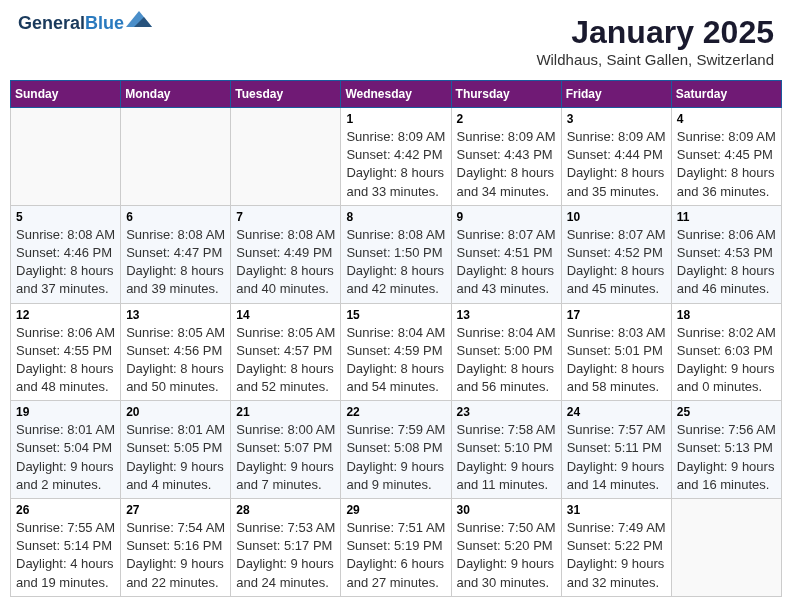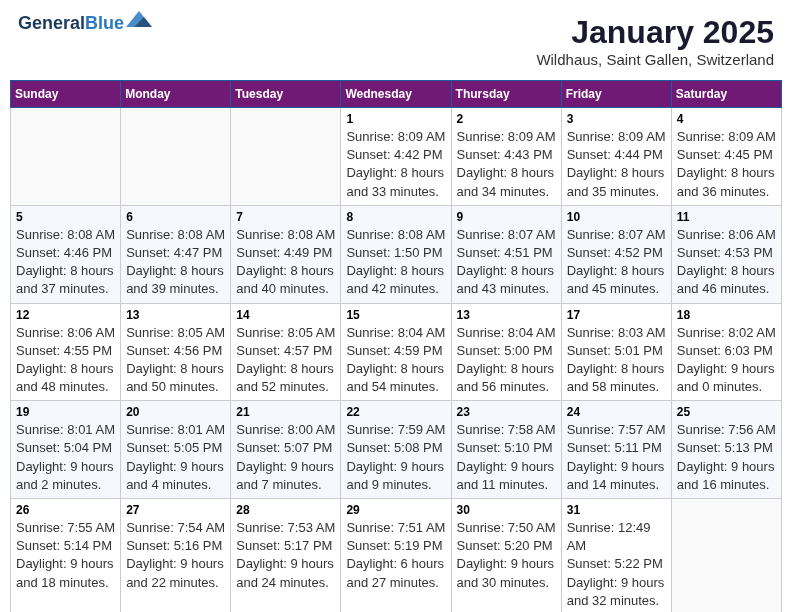--- a/index.html
+++ b/index.html
@@ -328,21 +328,21 @@
           <span>Daylight: 9 hours and 16 minutes.</span>
         </div>
         </td>
       </tr>
       <tr class="row-odd">
         <td>
           <span class="day-num">26</span>
         <div class="day-info">
           <span>Sunrise: 7:55 AM</span><br>
           <span>Sunset: 5:14 PM</span><br>
-          <span>Daylight: 9 hours and 18 minutes.</span>
+          <span>Daylight: 4 hours and 19 minutes.</span>
         </div>
         </td>
         <td>
           <span class="day-num">27</span>
         <div class="day-info">
           <span>Sunrise: 7:54 AM</span><br>
           <span>Sunset: 5:16 PM</span><br>
           <span>Daylight: 9 hours and 22 minutes.</span>
         </div>
         </td>
@@ -366,21 +366,21 @@
           <span class="day-num">30</span>
         <div class="day-info">
           <span>Sunrise: 7:50 AM</span><br>
           <span>Sunset: 5:20 PM</span><br>
           <span>Daylight: 9 hours and 30 minutes.</span>
         </div>
         </td>
         <td>
           <span class="day-num">31</span>
         <div class="day-info">
-          <span>Sunrise: 12:49 AM</span><br>
+          <span>Sunrise: 7:49 AM</span><br>
           <span>Sunset: 5:22 PM</span><br>
           <span>Daylight: 9 hours and 32 minutes.</span>
         </div>
         </td>
         <td class="empty"></td>
       </tr>
     </tbody>
 </table>
 
 </body></html>

